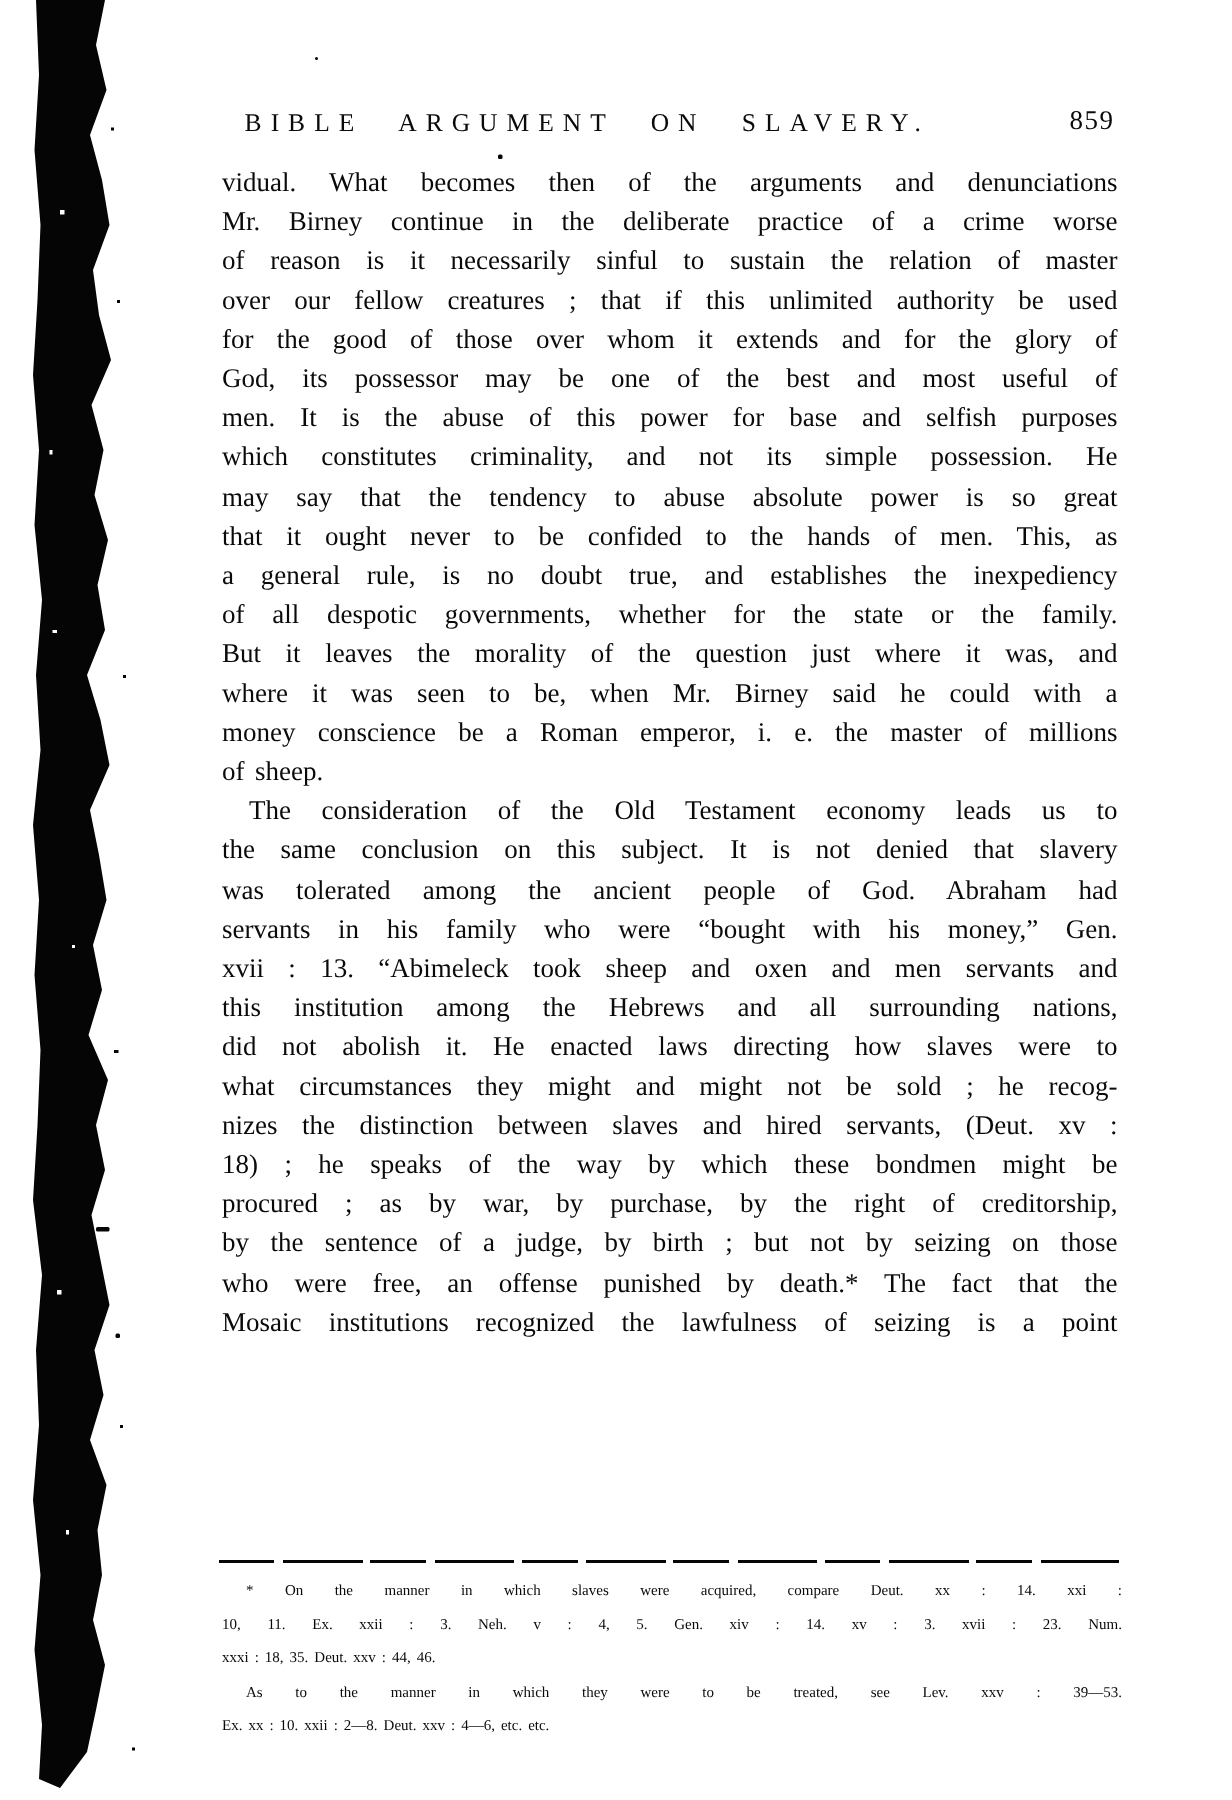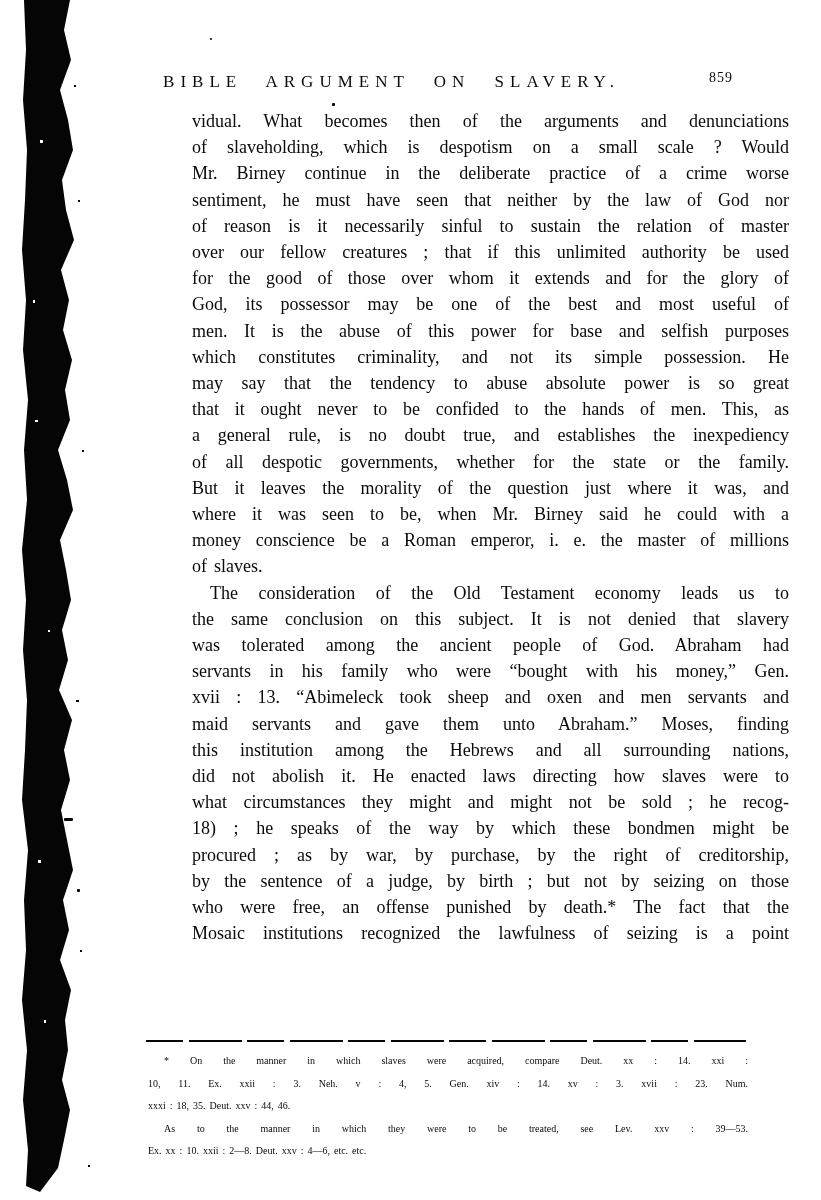--- a/index.html
+++ b/index.html
@@ -20,30 +20,29 @@
   .running-head {
     position: absolute; top: 70px; left: 148px; width: 597px; height: 26px;
   }
   .head-title {
     position: absolute; left: 0; right: 110px; top: 2px;
     text-align: center;
     font-size: 17px; letter-spacing: 6px; word-spacing: 14px;
     font-weight: 500;
   }
   .page-number {
-    position: absolute; right: 12px; top: 0;
-    font-size: 14px; letter-spacing: 1px;
+    position: absolute; right: 2px; top: 0;
+    font-size: 18px; letter-spacing: 1px;
   }
 
   
   .body-text {
     position: absolute; top: 108px; left: 148px; width: 597px;
     font-size: 18px; line-height: 26.2px;
     word-spacing: 2.5px;
-    margin-left: 44px;
   }
   .jline { text-align: justify; text-align-last: justify; white-space: normal; }
   .para.last-left .jline:last-child { text-align-last: left; }
   .para.indent-first .jline:first-child { text-indent: 18px; }
 
   
   .footnote-rule {
     position: absolute; top: 1040px; left: 146px; width: 600px; height: 2px;
     background: repeating-linear-gradient(90deg,
       #050505 0px, #050505 37px, transparent 37px, transparent 43px,
@@ -92,48 +91,46 @@
   </div>
 
   <div class="running-head">
     <div class="head-title">BIBLE ARGUMENT ON SLAVERY.</div>
     <div class="page-number">859</div>
   </div>
 
   <div class="body-text">
     <div class="para last-left">
         <div class="jline">vidual.  What becomes then of the arguments and denunciations</div>
-        <div class="jline">of slaveholding, which is despotism on a small scale ?  Would</div>
         <div class="jline">Mr. Birney continue in the deliberate practice of a crime worse</div>
-        <div class="jline">sentiment, he must have seen that neither by the law of God nor</div>
         <div class="jline">of reason is it necessarily sinful to sustain the relation of master</div>
         <div class="jline">over our fellow creatures ; that if this unlimited authority be used</div>
         <div class="jline">for the good of those over whom it extends and for the glory of</div>
         <div class="jline">God, its possessor may be one of the best and most useful of</div>
         <div class="jline">men.  It is the abuse of this power for base and selfish purposes</div>
         <div class="jline">which constitutes criminality, and not its simple possession.  He</div>
         <div class="jline">may say that the tendency to abuse absolute power is so great</div>
         <div class="jline">that it ought never to be confided to the hands of men.  This, as</div>
         <div class="jline">a general rule, is no doubt true, and establishes the inexpediency</div>
         <div class="jline">of all despotic governments, whether for the state or the family.</div>
         <div class="jline">But it leaves the morality of the question just where it was, and</div>
         <div class="jline">where it was seen to be, when Mr. Birney said he could with a</div>
         <div class="jline">money conscience be a Roman emperor, i. e. the master of millions</div>
-        <div class="jline">of slaves.</div>
+        <div class="jline">of sheep.</div>
       </div>
     <div class="para indent-first">
         <div class="jline">The consideration of the Old Testament economy leads us to</div>
         <div class="jline">the same conclusion on this subject.  It is not denied that slavery</div>
         <div class="jline">was tolerated among the ancient people of God.  Abraham had</div>
         <div class="jline">servants in his family who were “bought with his money,” Gen.</div>
         <div class="jline">xvii : 13. “Abimeleck took sheep and oxen and men servants and</div>
-        <div class="jline">maid servants and gave them unto Abraham.”  Moses, finding</div>
         <div class="jline">this institution among the Hebrews and all surrounding nations,</div>
         <div class="jline">did not abolish it.  He enacted laws directing how slaves were to</div>
         <div class="jline">what circumstances they might and might not be sold ; he recog-</div>
+        <div class="jline">nizes the distinction between slaves and hired servants, (Deut. xv :</div>
         <div class="jline">18) ; he speaks of the way by which these bondmen might be</div>
         <div class="jline">procured ; as by war, by purchase, by the right of creditorship,</div>
         <div class="jline">by the sentence of a judge, by birth ; but not by seizing on those</div>
         <div class="jline">who were free, an offense punished by death.*  The fact that the</div>
         <div class="jline">Mosaic institutions recognized the lawfulness of seizing is a point</div>
       </div>
   </div>
 
   <div class="footnote-rule"></div>
 

